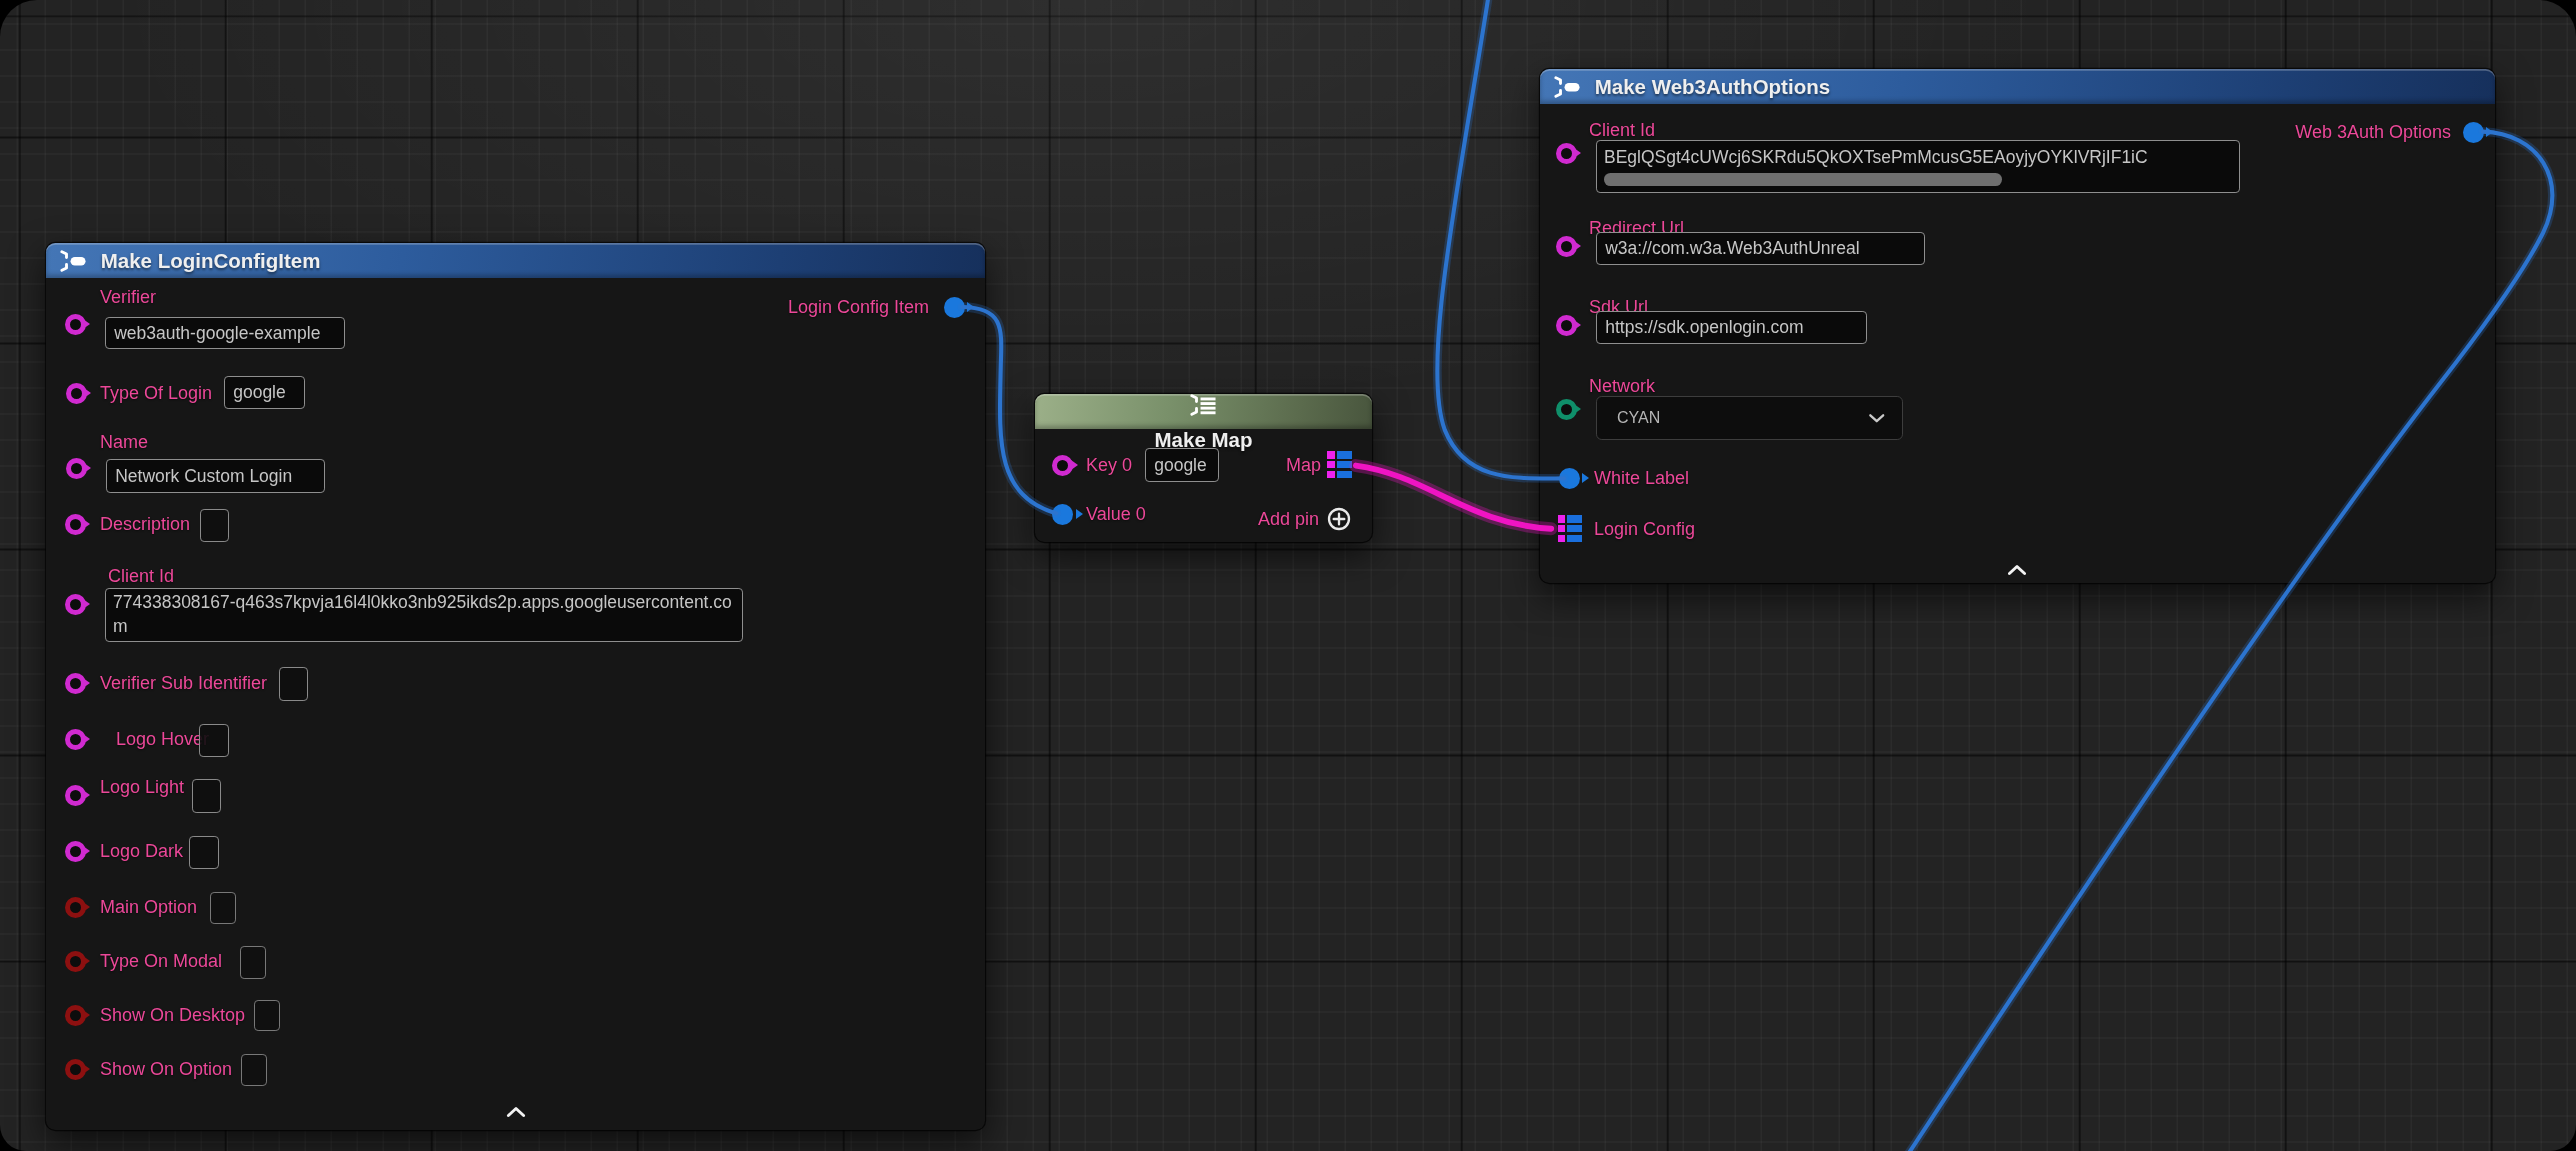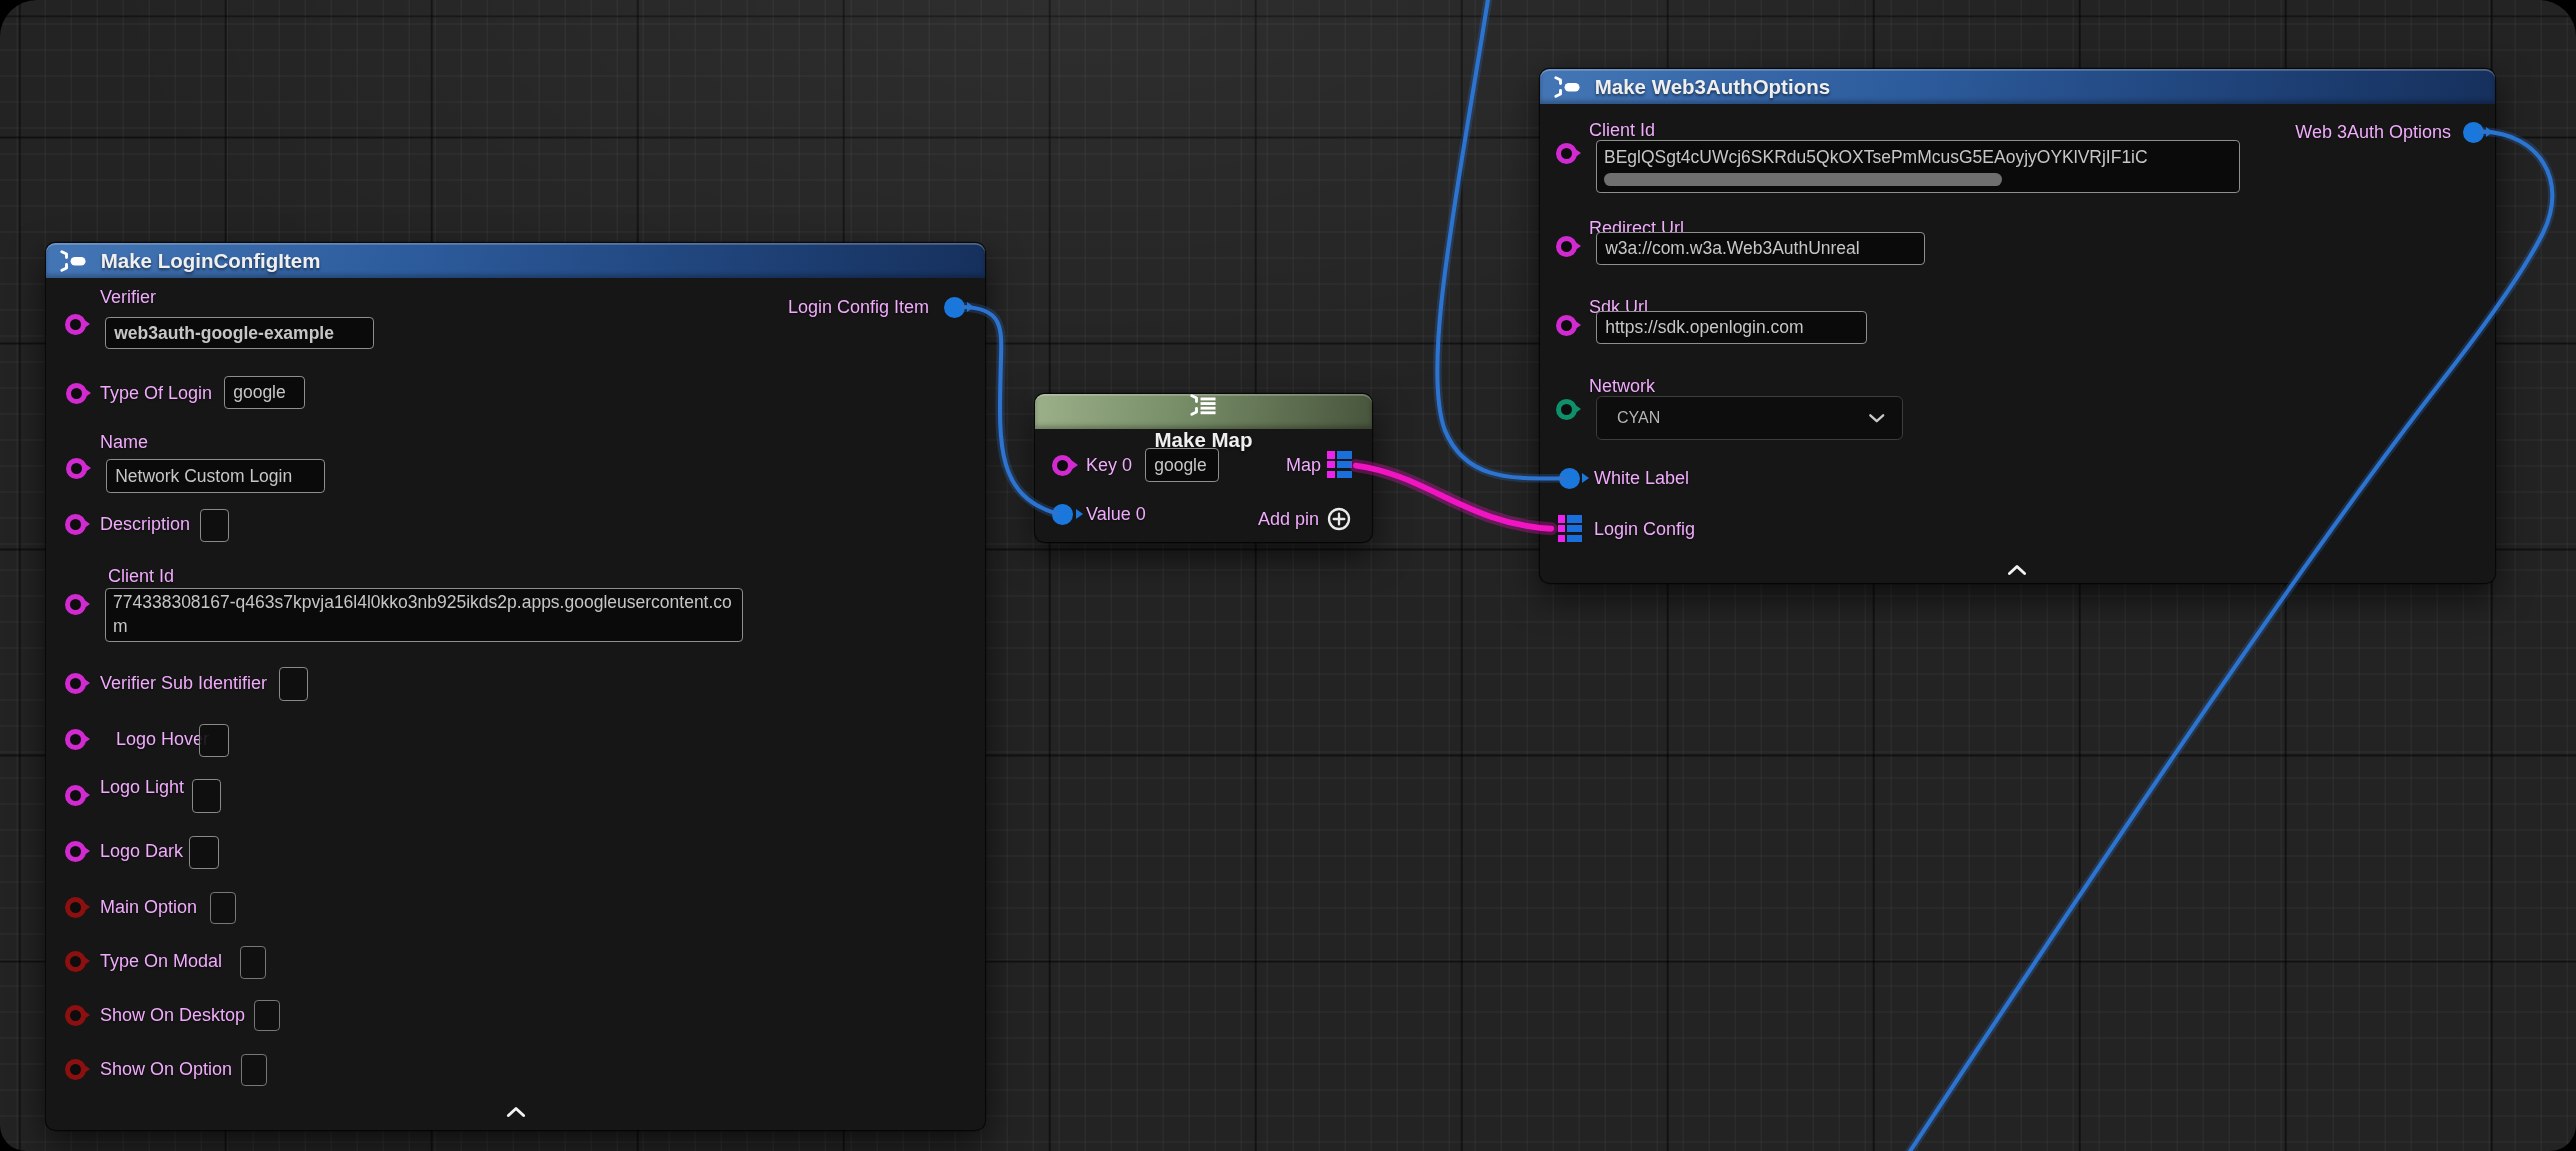--- a/index.html
+++ b/index.html
@@ -30,21 +30,21 @@
     position:absolute;left:0;top:0;right:0;height:35px;
     border-radius:9.4px 9.4px 0 0;
     display:flex;align-items:center;gap:11.7px;padding:0 13px;box-sizing:border-box;
     box-shadow:inset 0 1.8px 0 rgba(255,255,255,0.25), inset 0 -2.9px 5.8px rgba(0,0,0,0.28);
   }
   .hdr-blue{background:linear-gradient(100deg,#4476b6 0%,#2d5c9d 38%,#1d3f74 78%,#16305c 100%);}
   .hdr-green{background:linear-gradient(100deg,#9cb089 0%,#79906a 40%,#5b6b4d 78%,#48553d 100%);flex-direction:column;}
   .title{font-size:20.5px;font-weight:700;color:#efefef;text-shadow:0 1.8px 2.9px rgba(0,0,0,0.55);white-space:nowrap;}
   .lbl{
     position:absolute;transform:translateY(-50%);
-    font-size:18px;color:#f0abfc;white-space:nowrap;text-shadow:0 1.2px 1.8px rgba(0,0,0,0.5);
+    font-size:18px;color:#ec4899;white-space:nowrap;text-shadow:0 1.2px 1.8px rgba(0,0,0,0.5);
   }
   .pin{
     position:absolute;width:21px;height:21px;margin:-10.5px 0 0 -10.5px;
     border-radius:50%;box-sizing:border-box;z-index:6;
   }
   .pin::after{
     content:"";position:absolute;top:50%;margin-top:-5.3px;left:100%;margin-left:2.9px;
     border-top:5.3px solid transparent;border-bottom:5.3px solid transparent;border-left:7.6px solid;
   }
   .pin.hollow{border:5.3px solid;background:#0d0d0d;}
@@ -109,21 +109,21 @@
         <rect x="20" y="12" width="26" height="15" rx="7.5" fill="#ffffff"></rect>
       </svg>
       <span class="title">Make LoginConfigItem</span>
     </div>
 
     <span class="lbl" style="right:56px;top:64px;">Login Config Item</span>
     <span class="pin solid c-struct" style="left:908px;top:64px;"></span>
 
     <span class="lbl" style="left:54px;top:54px;">Verifier</span>
     <span class="pin hollow c-str" style="left:29px;top:81px;"></span>
-    <div class="field" style="left:59px;top:74px;width:269px;height:32px;font-weight:bold;">web3auth-google-example</div>
+    <div class="field" style="left:59px;top:74px;width:240px;height:32px;">web3auth-google-example</div>
 
     <span class="pin hollow c-str" style="left:30px;top:150px;"></span>
     <span class="lbl" style="left:54px;top:150px;">Type Of Login</span>
     <div class="field" style="left:178px;top:133px;width:81px;height:33px;">google</div>
 
     <span class="lbl" style="left:54px;top:199px;">Name</span>
     <span class="pin hollow c-str" style="left:30px;top:225px;"></span>
     <div class="field" style="left:60px;top:216px;width:219px;height:34px;">Network Custom Login</div>
 
     <span class="pin hollow c-str" style="left:29px;top:281px;"></span>

